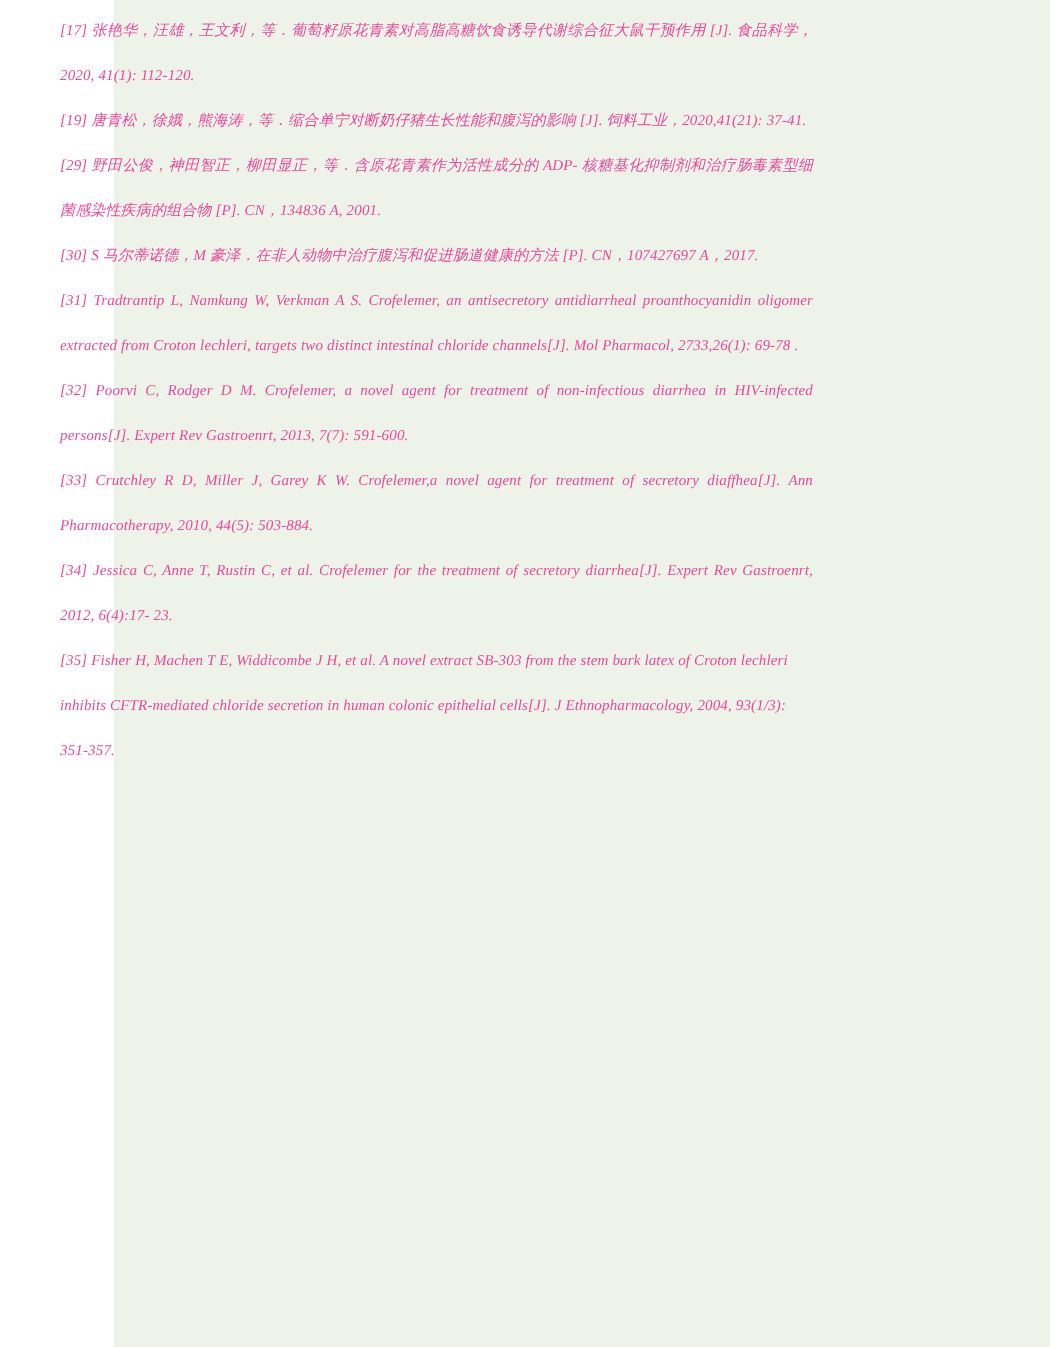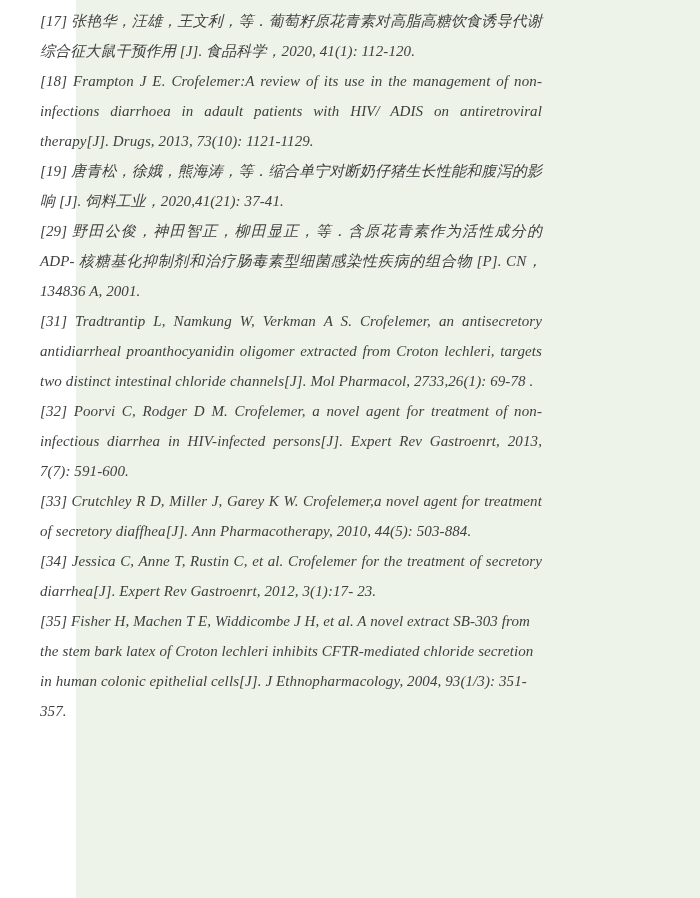--- a/index.html
+++ b/index.html
@@ -39,45 +39,45 @@
   .refs {
     position: absolute;
     left: 40px;
     top: 6px;
     width: 502px;
     box-sizing: border-box;
   }
   .ref {
     font-family: "Liberation Serif", serif;
     font-style: italic;
-    font-size: 15px;
+    font-size: 10px;
     line-height: 30px;
-    color: #404040;
+    color: #ec4899;
     text-align: justify;
     text-justify: inter-word;
     margin: 0 0 0 0;
     letter-spacing: 0.1px;
   }
   .ref:last-child {
     text-align: left;
   }
   .ref.justify-last {
     text-align: justify;
   }
 </style>
 </head>
 <body>
 
 <div class="page">
   <div class="content-panel"></div>
   <div class="left-gutter"></div>
   <div class="refs">
     <p class="ref justify-last">[17] 张艳华，汪雄，王文利，等．葡萄籽原花青素对高脂高糖饮食诱导代谢综合征大鼠干预作用 [J]. 食品科学，2020, 41(1): 112-120.</p>
-    <p class="ref">[18] Frampton J E. Crofelemer:A review of its use in the management of non-infections diarrhoea in adault patients with HIV/ ADIS on antiretroviral therapy[J]. Drugs, 2013, 73(10): 1121-1129.</p>
     <p class="ref">[19] 唐青松，徐娥，熊海涛，等．缩合单宁对断奶仔猪生长性能和腹泻的影响 [J]. 饲料工业，2020,41(21): 37-41.</p>
     <p class="ref">[29] 野田公俊，神田智正，柳田显正，等．含原花青素作为活性成分的 ADP- 核糖基化抑制剂和治疗肠毒素型细菌感染性疾病的组合物 [P]. CN，134836 A, 2001.</p>
+    <p class="ref">[30] S 马尔蒂诺德，M 豪泽．在非人动物中治疗腹泻和促进肠道健康的方法 [P]. CN，107427697 A，2017.</p>
     <p class="ref">[31] Tradtrantip L, Namkung W, Verkman A S. Crofelemer, an antisecretory antidiarrheal proanthocyanidin oligomer extracted from Croton lechleri, targets two distinct intestinal chloride channels[J]. Mol Pharmacol, 2733,26(1): 69-78 .</p>
     <p class="ref">[32] Poorvi C, Rodger D M. Crofelemer, a novel agent for treatment of non-infectious diarrhea in HIV-infected persons[J]. Expert Rev Gastroenrt, 2013, 7(7): 591-600.</p>
     <p class="ref">[33] Crutchley R D, Miller J, Garey K W. Crofelemer,a novel agent for treatment of secretory diaffhea[J]. Ann Pharmacotherapy, 2010, 44(5): 503-884.</p>
-    <p class="ref">[34] Jessica C, Anne T, Rustin C, et al. Crofelemer for the treatment of secretory diarrhea[J]. Expert Rev Gastroenrt, 2012, 3(1):17- 23.</p>
+    <p class="ref">[34] Jessica C, Anne T, Rustin C, et al. Crofelemer for the treatment of secretory diarrhea[J]. Expert Rev Gastroenrt, 2012, 6(4):17- 23.</p>
     <p class="ref">[35] Fisher H, Machen T E, Widdicombe J H, et al. A novel extract SB-303 from the stem bark latex of Croton lechleri inhibits CFTR-mediated chloride secretion in human colonic epithelial cells[J]. J Ethnopharmacology, 2004, 93(1/3): 351-357.</p>
   </div>
 </div>
 
 </body></html>

